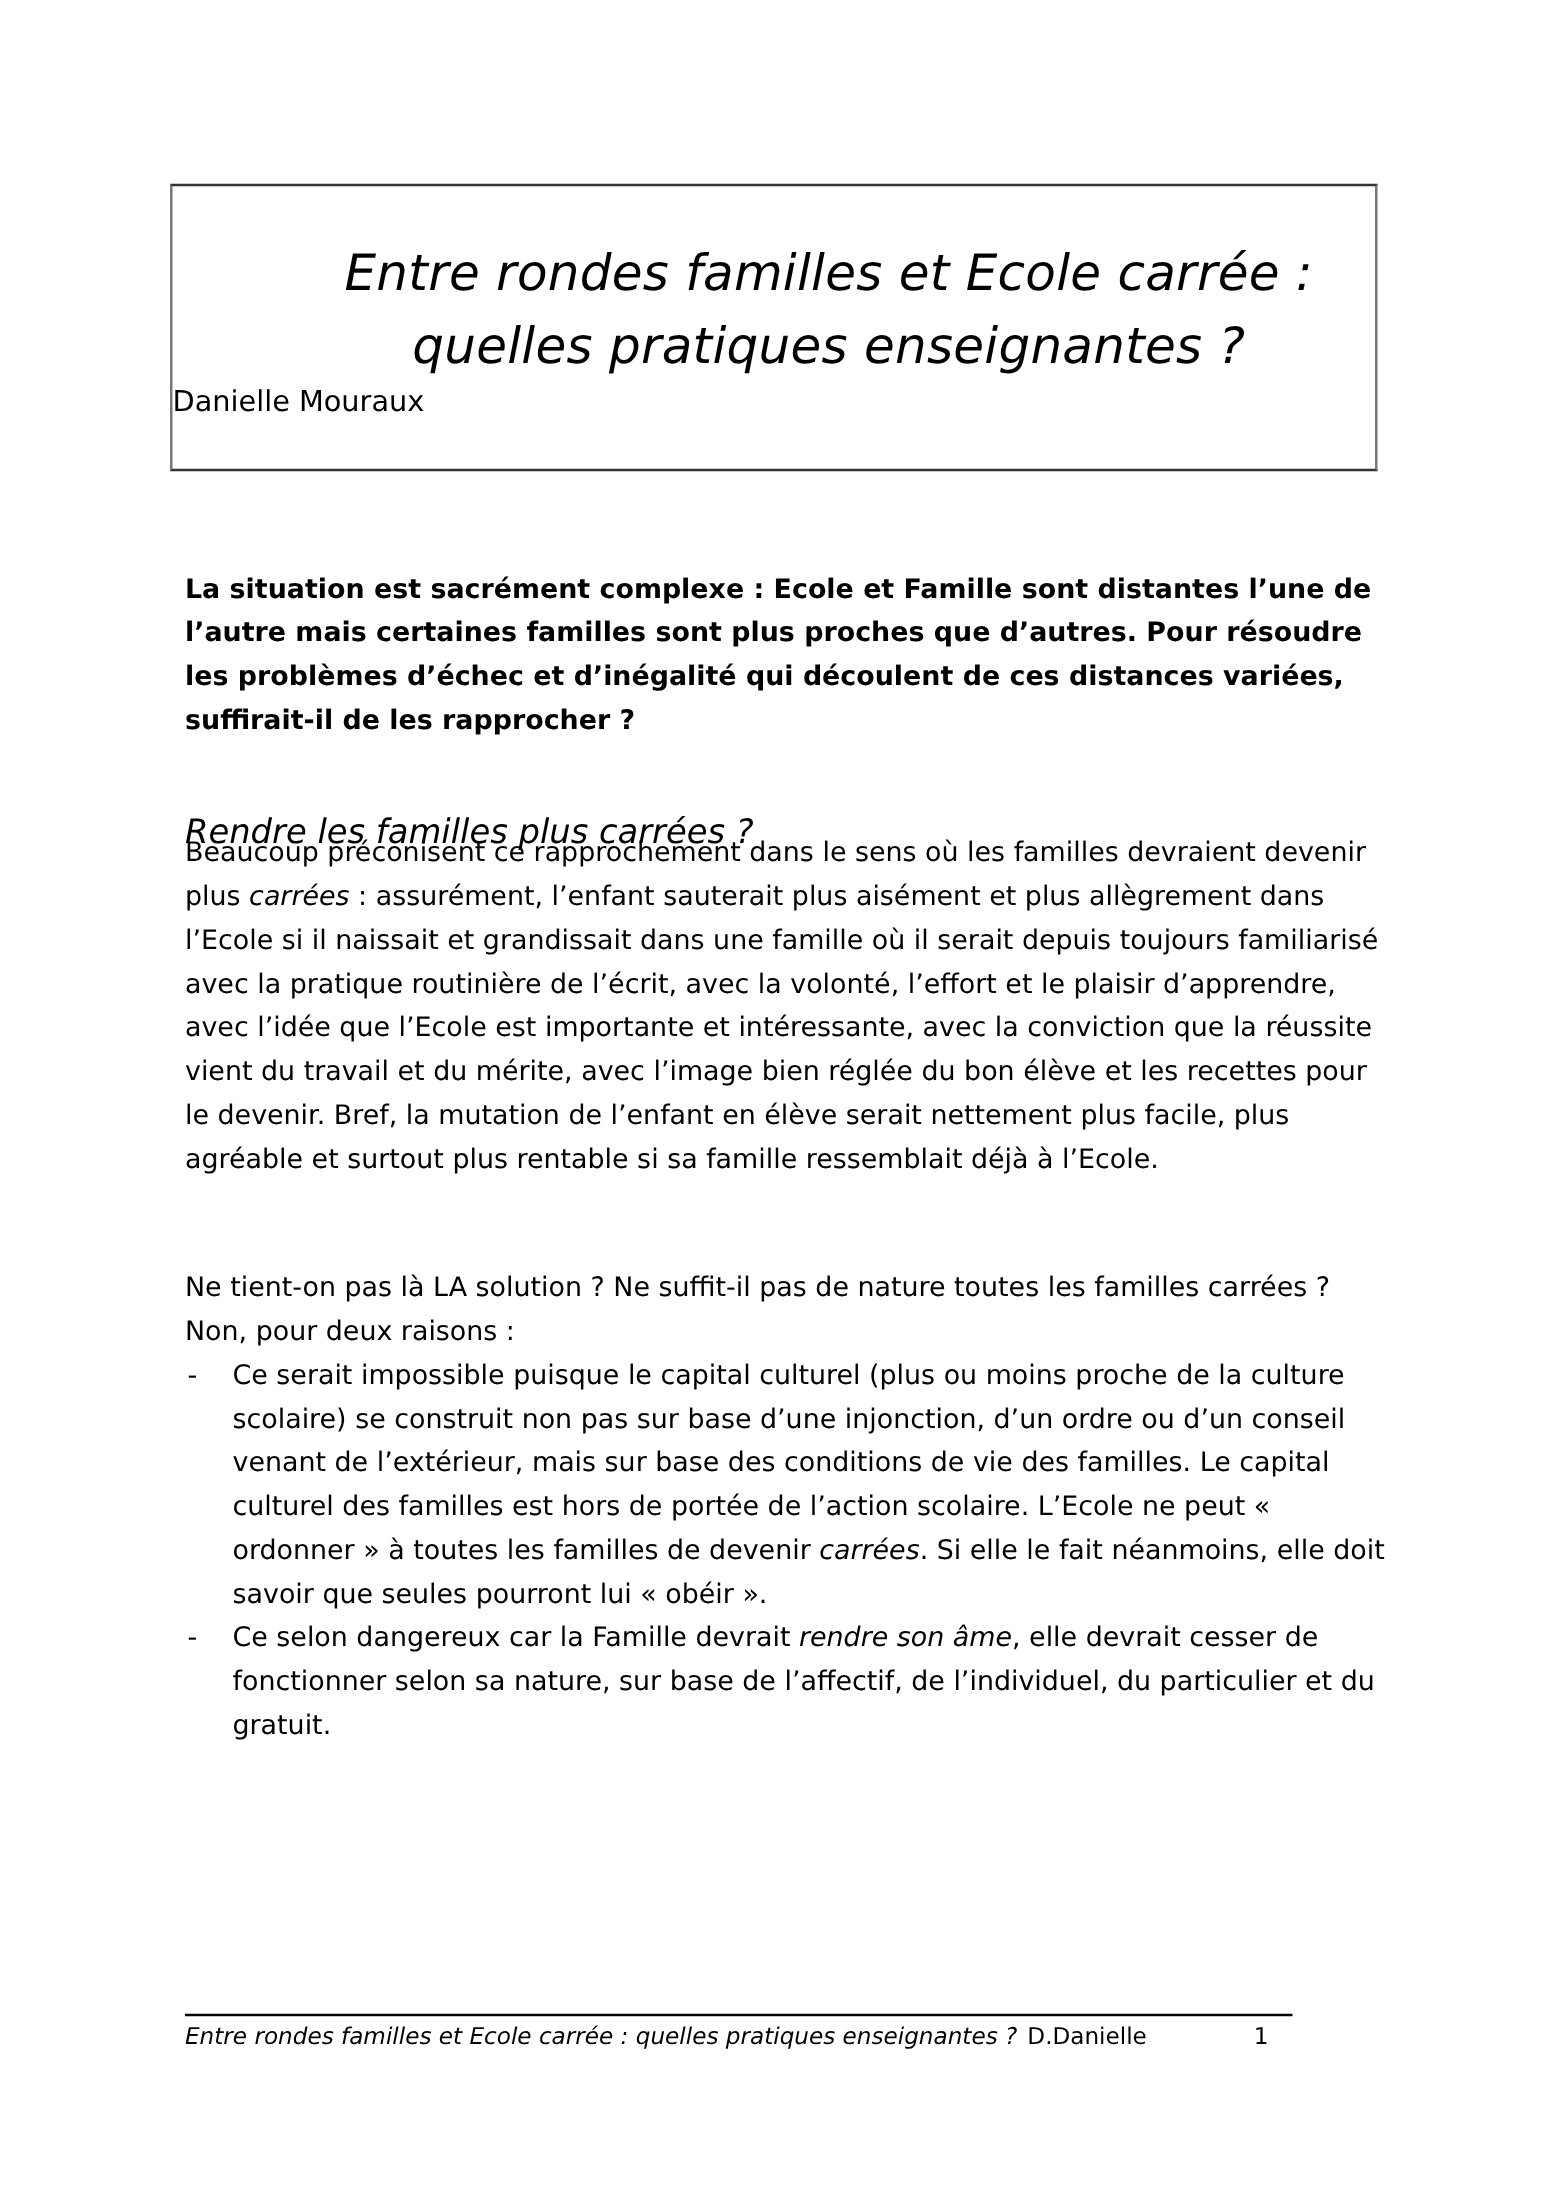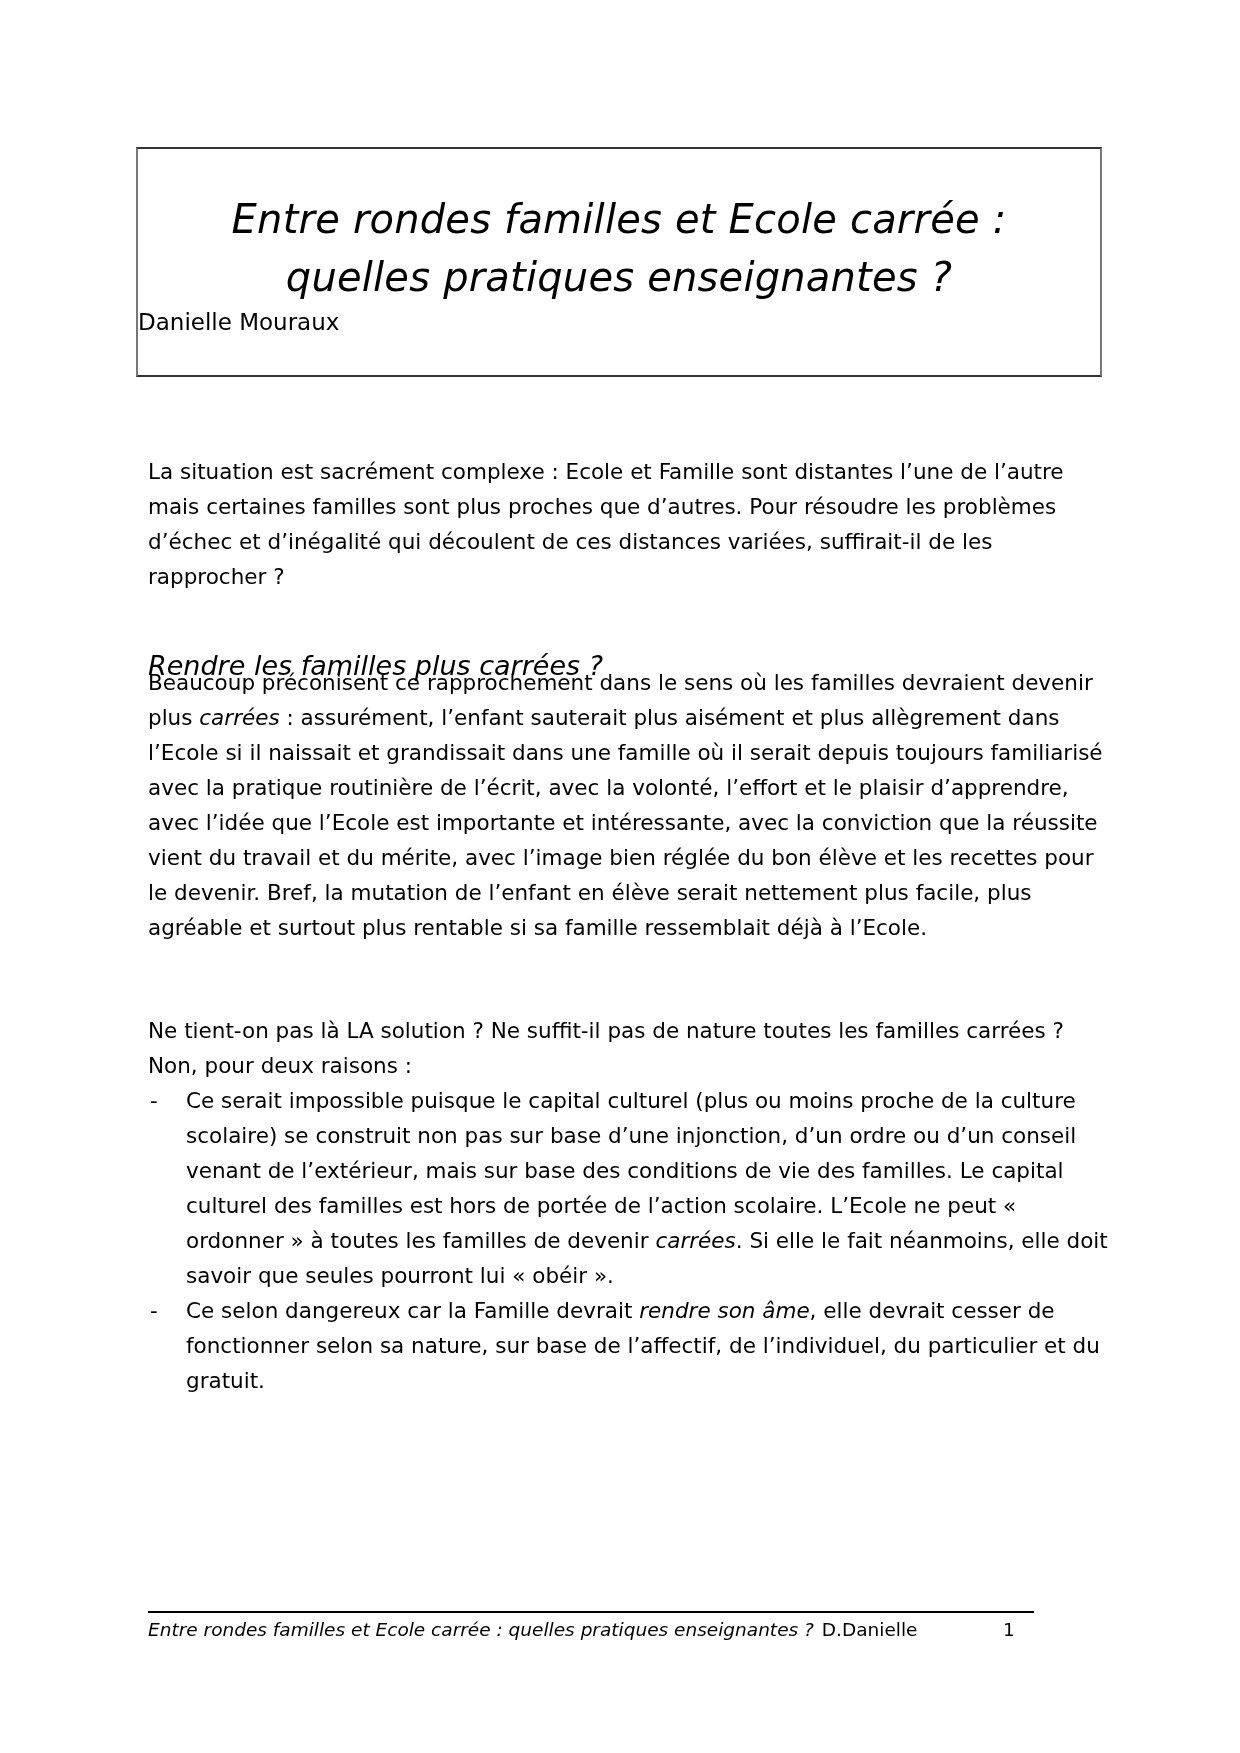--- a/index.html
+++ b/index.html
@@ -2,28 +2,28 @@
 <html><head>
 <meta charset="utf-8">
 <style>
   html, body { margin:0; padding:0; background:#ffffff; }
   body { width:1240px; height:1753px; position:relative; overflow:hidden;
          font-family:"DejaVu Sans", sans-serif; color:#000; }
   .title-box { position:absolute; left:136px; top:147px; width:966px; height:230px;
                border:2px solid #333; border-right-color:#777; border-left-color:#777;
                box-sizing:border-box; }
   .title-line { position:absolute; left:0; width:100%; text-align:center;
-                font-style:italic; font-size:40px; line-height:1; letter-spacing:0.2px; }
+                font-style:italic; font-size:40px; line-height:1; letter-spacing:0.2px;padding-left:44px; }
   .title-line.l1 { top:50px; }
   .title-line.l2 { top:108px;font-style:italic; }
   .author { position:absolute; left:0; width:100%; top:162px;
             font-size:23px; line-height:1; }
   .body-text { position:absolute; left:148px; width:960px; font-size:21.5px; line-height:35px; }
   .body-text p { margin:0; }
-  .para1 { top:454px; }
+  .para1 { top:454px;font-weight:bold; }
   .heading { position:absolute; left:148px; top:622px; font-size:27px; font-style:italic; line-height:1.2;margin-top:28px; }
   .para2 { top:665px; }
   .para3 { top:1013px; }
   ul.bullets { list-style:none; margin:0; padding:0; }
   ul.bullets li { position:relative; padding-left:38px; }
   ul.bullets li .dash { position:absolute; left:2px; top:0; }
   em { font-style:italic; }
   .footer-rule { position:absolute; left:148px; top:1611px; width:886px; height:0;
                  border-top:2px solid #000; }
   .footer { position:absolute; left:148px; top:1618px; font-size:18.5px; line-height:24px; white-space:nowrap; }

